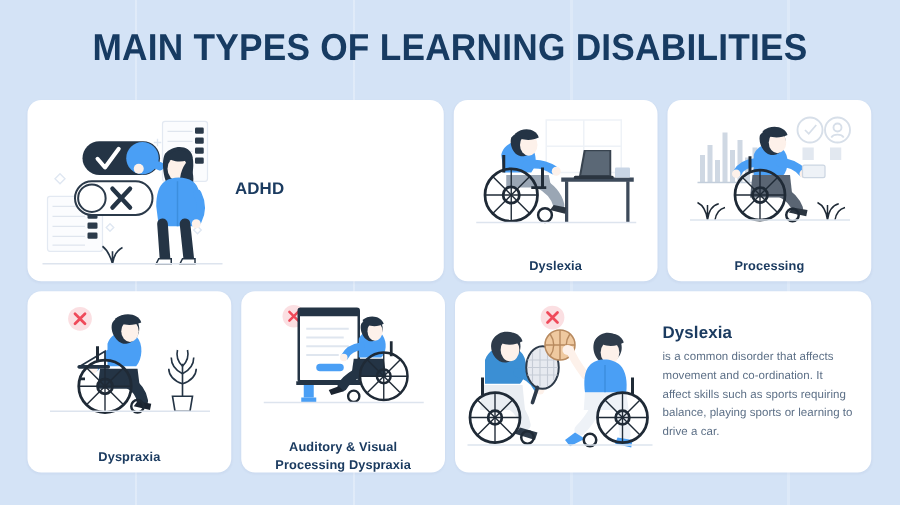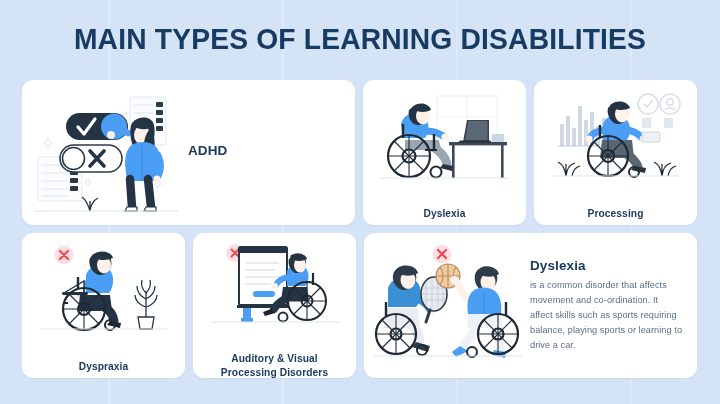--- a/index.html
+++ b/index.html
@@ -482,21 +482,21 @@
               <line x1="111" y1="47" x2="85" y2="73"></line>
             </g>
             <circle cx="74" cy="76" r="4.5" stroke-width="1.9"></circle>
             <path d="M104 44 l0 -12" stroke-width="2.2"></path>
           </g>
           <line x1="2" y1="81" x2="130" y2="81" stroke="#dde4ee" stroke-width="1.2"></line>
         </svg>
       </div>
       <div class="caption">
         <div>Auditory &amp; Visual</div>
-        <div>Processing Disorders</div>
+        <div>Processing Dyspraxia</div>
       </div>
     </div>
 
     <div class="card card-wide">
       <div class="illus">
         <svg viewBox="0 0 152 128" aria-hidden="true">
 
           <g>
             <circle cx="70" cy="12" r="9.5" fill="#fbdfe2"></circle>
             <path d="M66 8 l8 8 M74 8 l-8 8" stroke="#ef4a5a" stroke-width="2.2" stroke-linecap="round"></path>

